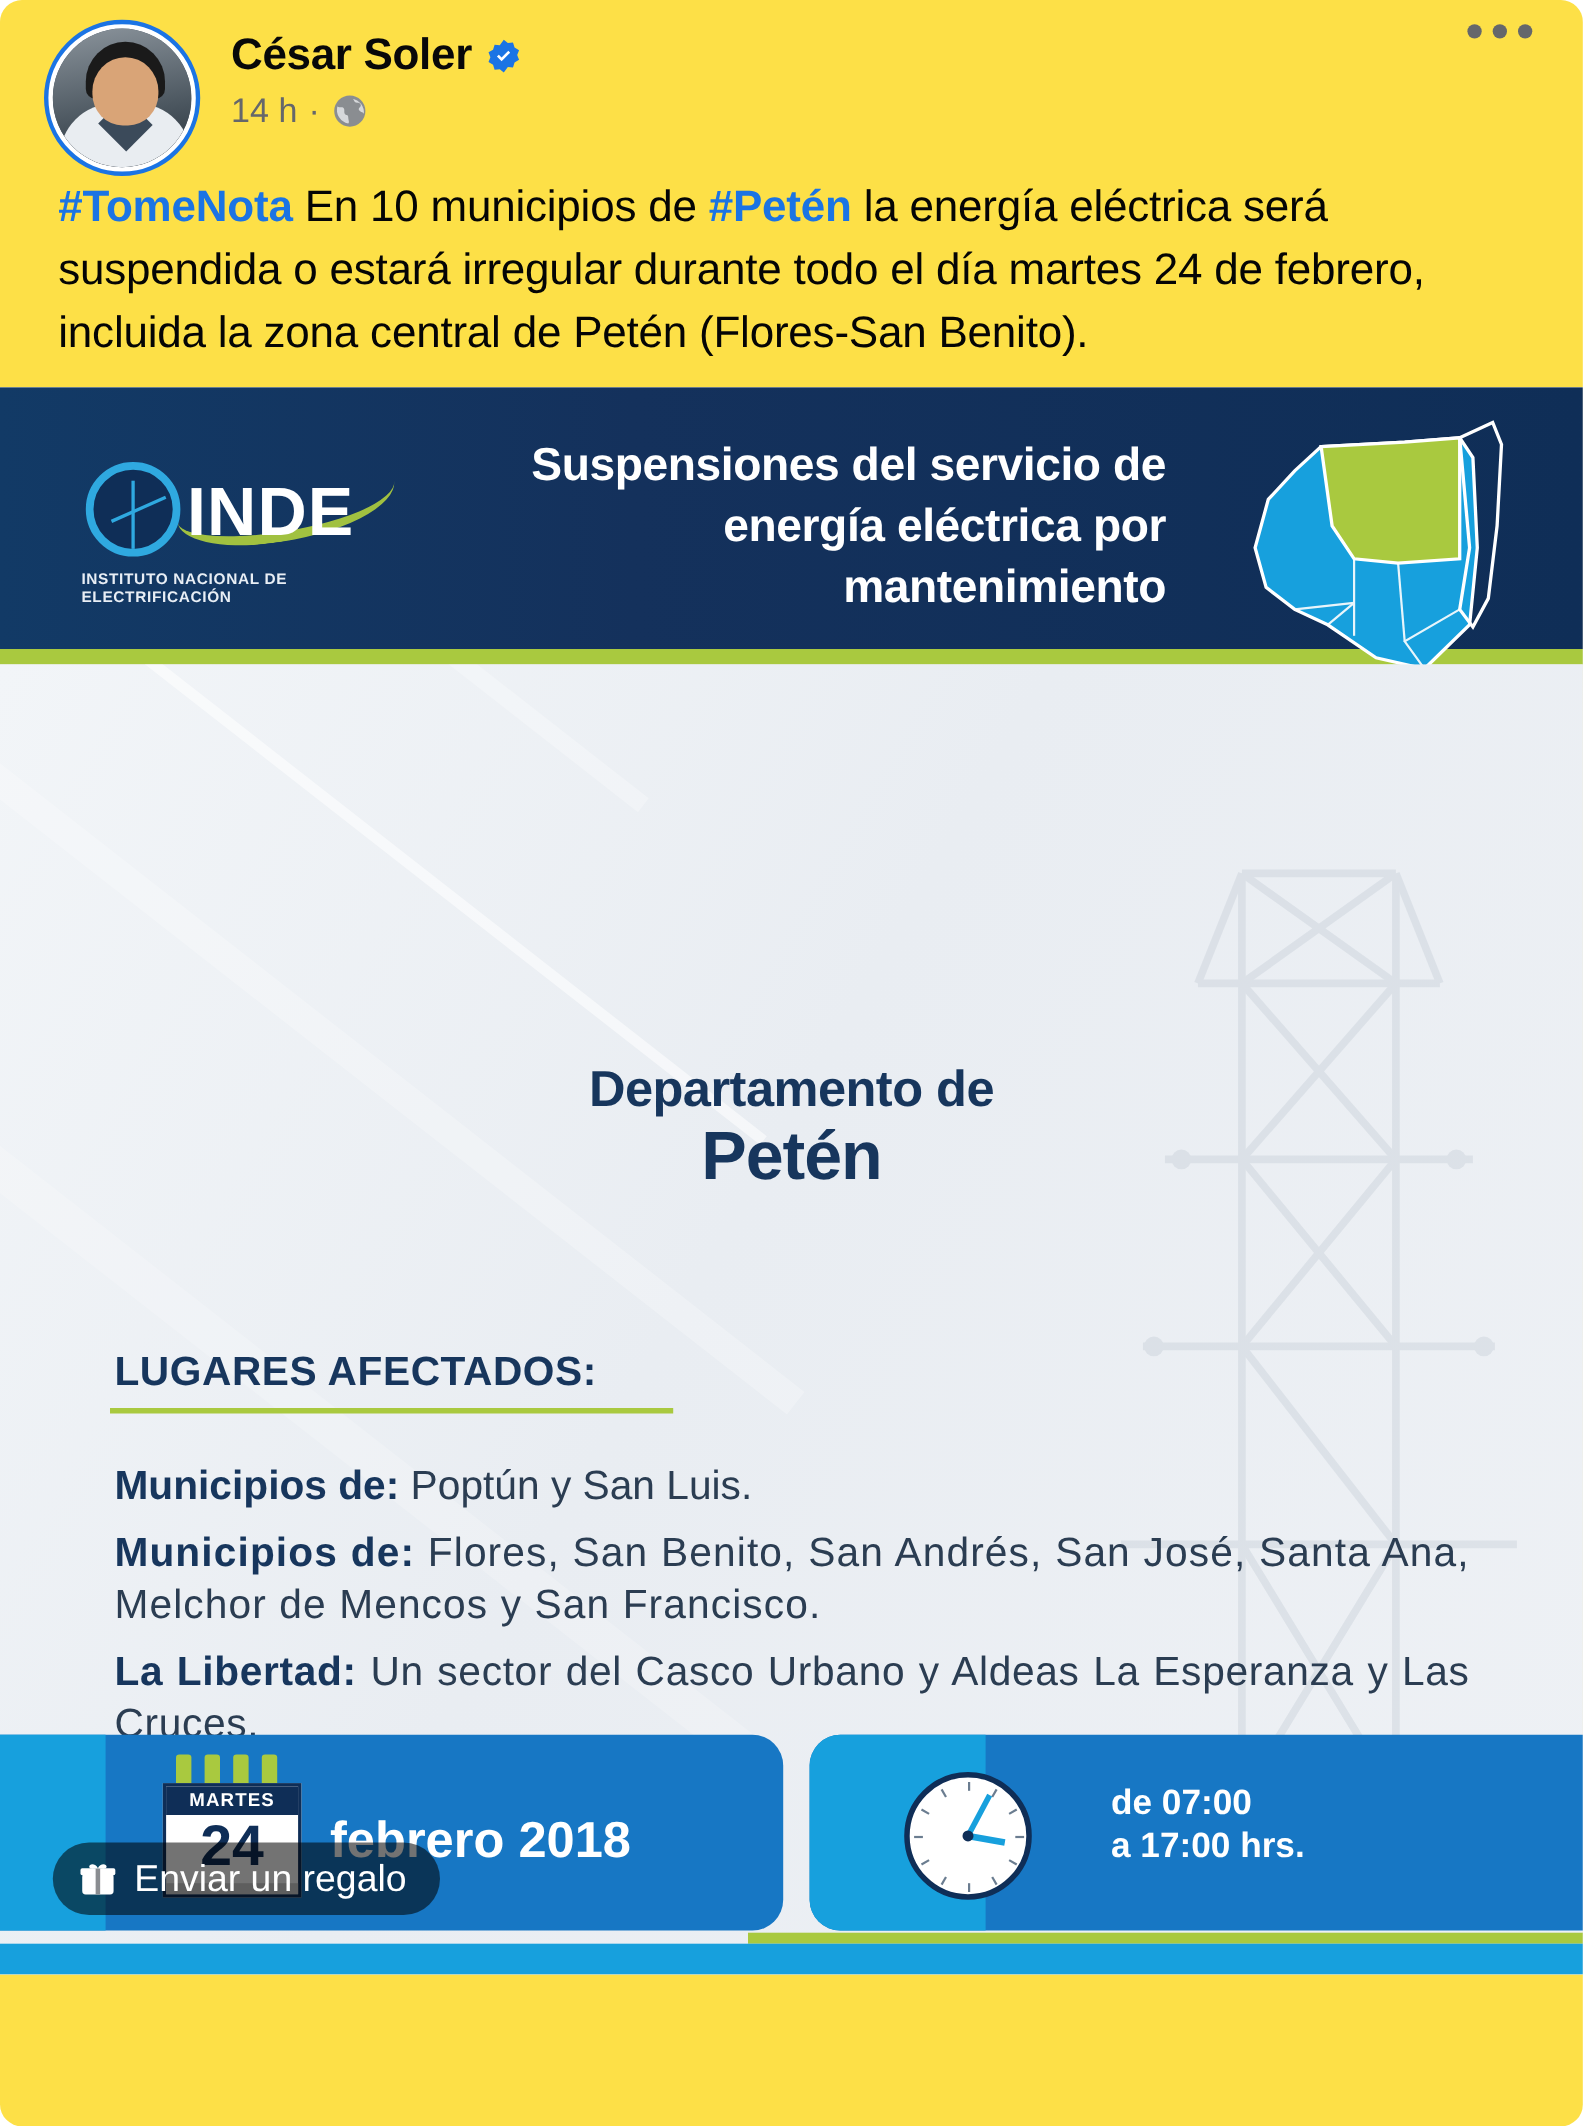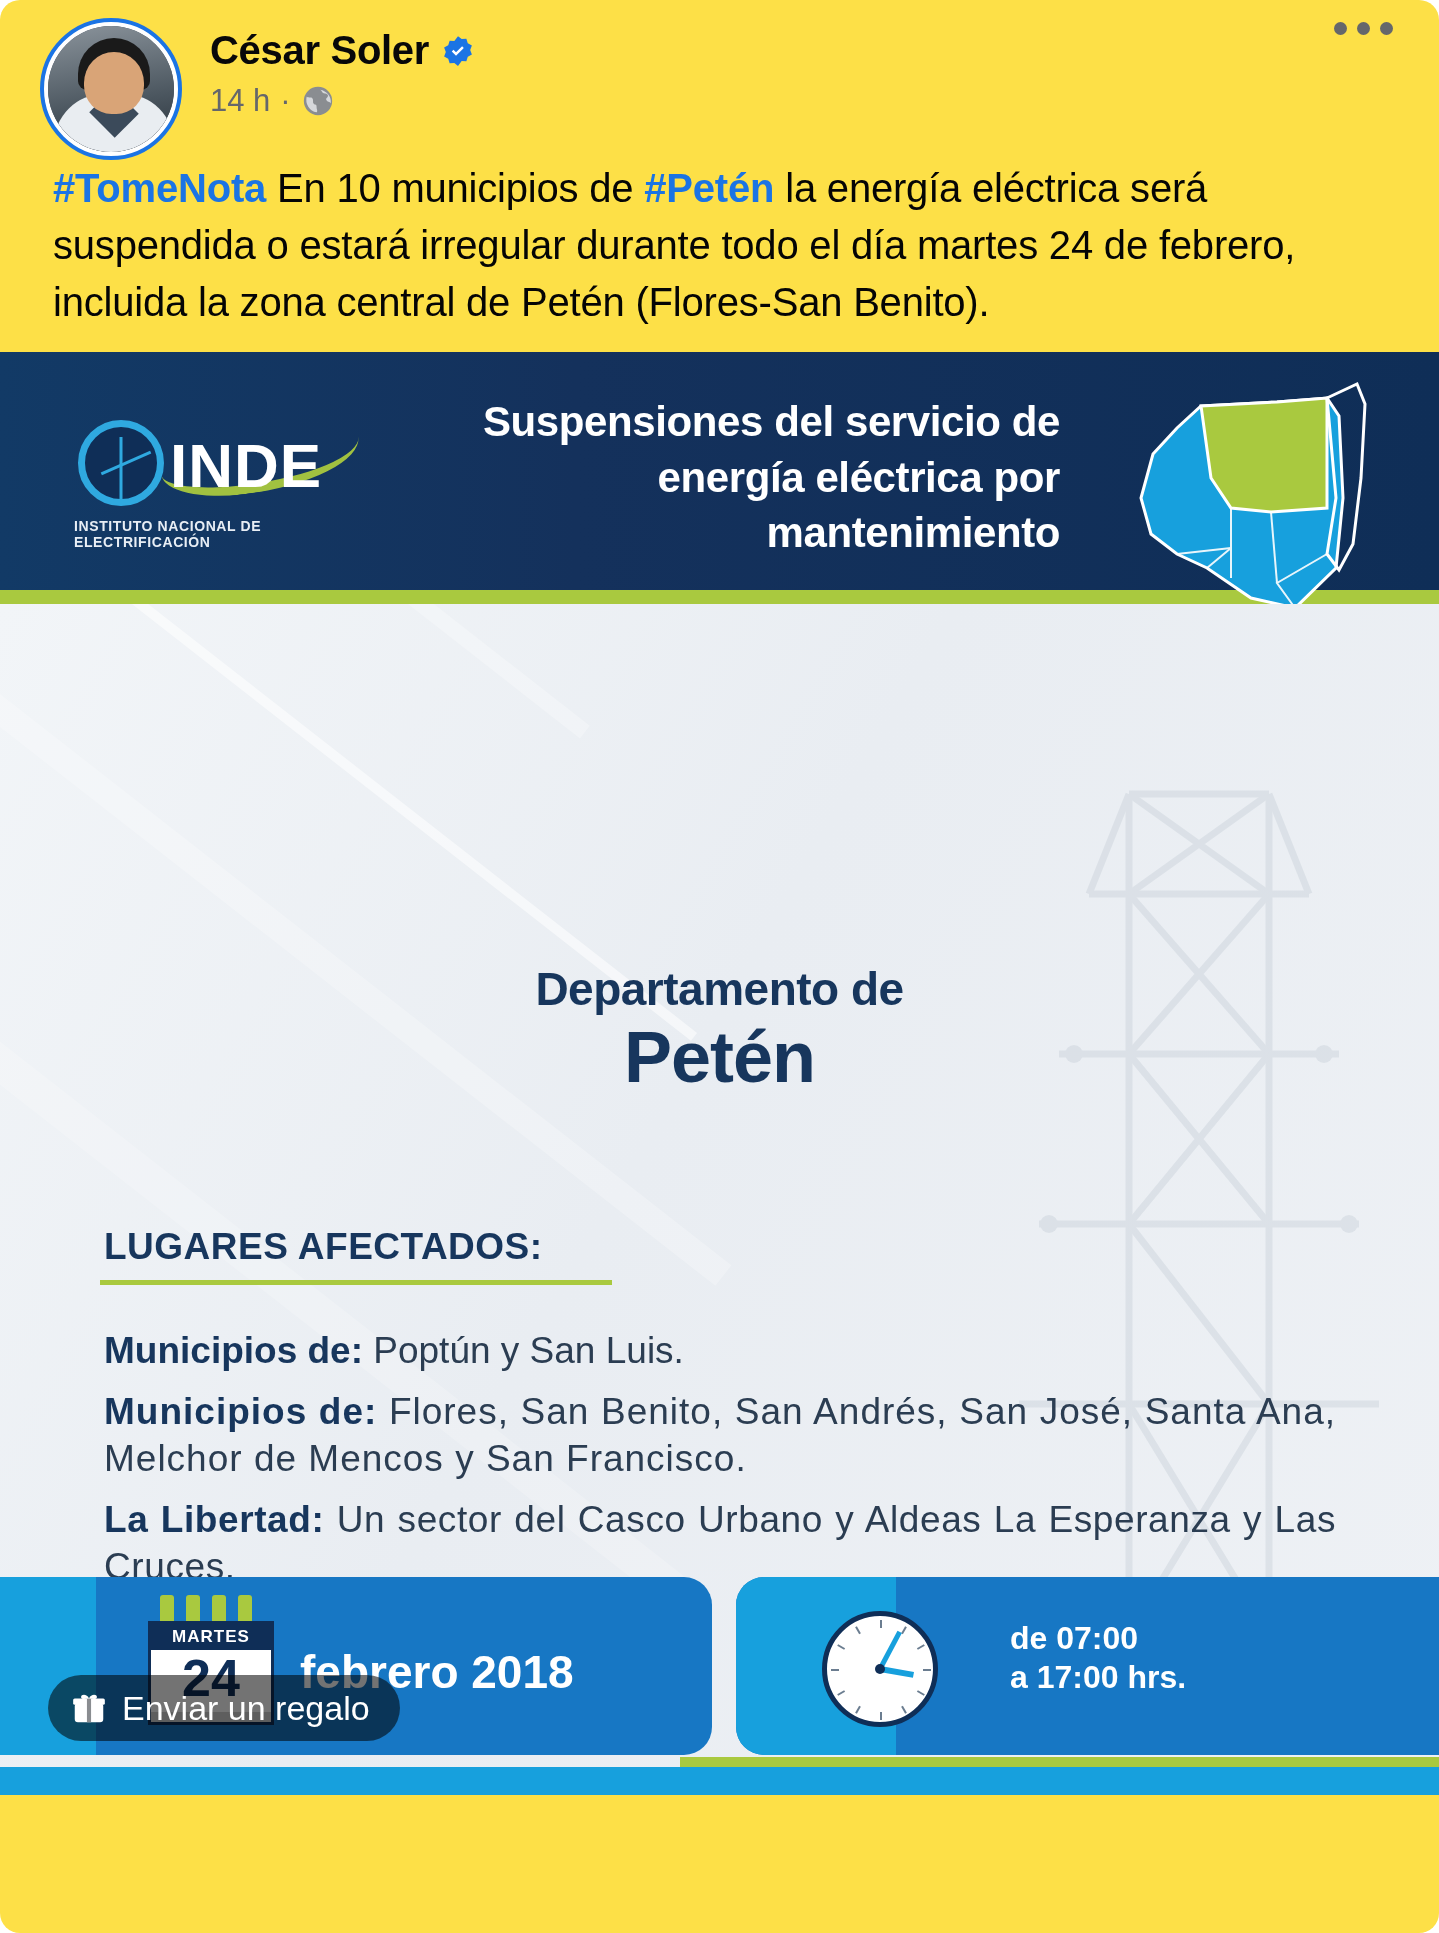--- a/index.html
+++ b/index.html
@@ -449,21 +449,21 @@
             <circle cx="95" cy="300" r="9"></circle>
               <circle cx="345" cy="300" r="9"></circle>
             <circle cx="70" cy="470" r="9"></circle>
               <circle cx="370" cy="470" r="9"></circle>
           </g>
         </svg>
       </div>
 
       <div style="position:absolute;left:0;top:0;width:1439px;height:1191px;padding-left:13px;">
         <div style="position:absolute;left:0;top:358px;width:1439px;text-align:center;font-size:46px;font-weight:bold;color:#17365d;letter-spacing:-0.5px;">Departamento de</div>
-        <div style="position:absolute;left:0;top:412px;width:1439px;text-align:center;font-size:72px;font-weight:bold;color:#17365d;letter-spacing:-1px;">Petén</div>
+        <div style="position:absolute;left:0;top:412px;width:1439px;text-align:center;font-size:62px;font-weight:bold;color:#17365d;letter-spacing:-1px;">Petén</div>
 
         <div style="position:absolute;left:104px;top:622px;font-size:37px;font-weight:bold;color:#17365d;letter-spacing:.5px;">LUGARES AFECTADOS:</div>
         <div style="position:absolute;left:100px;top:676px;width:512px;height:5px;background:#a9c93f;"></div>
 
         <div class="lines" style="top:724px;">
           <p>
             <b>Municipios de:</b><span> Poptún y San Luis.</span>
           </p>
           <p style="letter-spacing:1px;">
             <b>Municipios de:</b><span> Flores, San Benito, San Andrés, San José, Santa Ana, Melchor de Mencos y San Francisco.</span>

